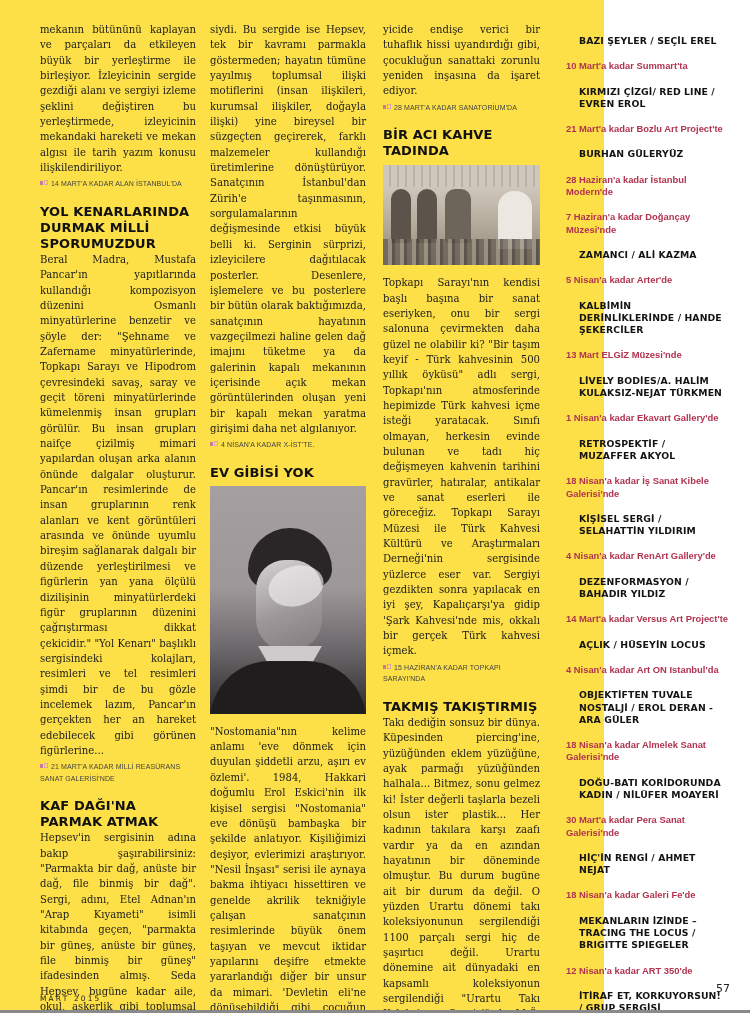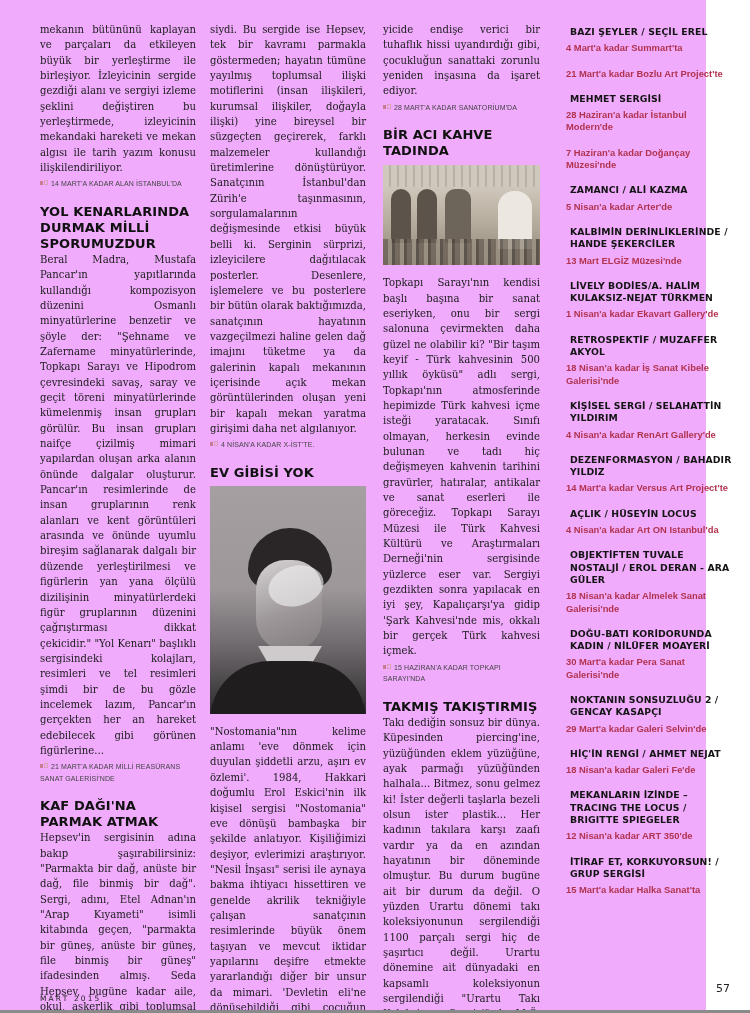--- a/index.html
+++ b/index.html
@@ -1,17 +1,17 @@
 <!DOCTYPE html>
 <html><head>
 <meta charset="utf-8">
 <style>
   html, body { margin:0; padding:0; background:#fff; }
   body { width:750px; height:1013px; position:relative; overflow:hidden; }
-  .page { position:absolute; left:0; top:0; width:706px; height:1013px; background:#f0abfc; }
+  .page { position:absolute; left:0; top:0; width:604px; height:1013px; background:#fde047; }
   .col { position:absolute; top:22px; }
   .c1 { left:40px; width:156px; }
   .c2 { left:210px; width:156px; }
   .c3 { left:383px; width:157px; }
   .c4 { left:566px; width:170px; }
   .body-text {
     font-family:"DejaVu Serif", "Liberation Serif", serif;
     font-size:10.1px; line-height:15.35px; color:#1b1b1b;
     text-align:justify; hyphens:manual; margin:0;
   }
@@ -41,21 +41,21 @@
     background: linear-gradient(180deg,#ddd7cf 0%,#c9c1b4 30%,#b3aa9b 60%,#8f8678 100%);
   }
   .photo-coffee .ceil { position:absolute; left:0; top:0; width:157px; height:22px; background:repeating-linear-gradient(90deg,#cfc8bc 0 6px,#b9b1a4 6px 8px); }
   .photo-coffee .arch { position:absolute; top:24px; width:20px; height:54px; background:#5c544a; border-radius:10px 10px 0 0; }
   .photo-coffee .light { position:absolute; right:8px; top:26px; width:34px; height:58px; background:#ece8e1; border-radius:16px 16px 0 0; }
   .photo-coffee .crowd { position:absolute; left:0; bottom:0; width:157px; height:26px; background:repeating-linear-gradient(90deg,#6b6156 0 5px,#998f80 5px 9px,#4d463f 9px 12px); opacity:0.8; }
   .gap-h { height:14px; }
   .listing { margin:0 0 13px 0; }
   .listing .title {
     font-family:"DejaVu Sans", "Liberation Sans", sans-serif; font-weight:bold;
-    font-size:9.3px; line-height:12.3px; color:#141414; margin:4px; letter-spacing:0.1px;
+    font-size:9.3px; line-height:12.3px; color:#141414; margin:13px; letter-spacing:0.1px;
   }
   .listing .when {
     font-family:"Liberation Sans", sans-serif; font-weight:bold;
     font-size:9.4px; line-height:12.3px; color:#b1334f; margin:0;
   }
   .footer-left {
     position:absolute; left:40px; top:982px;
     font-family:"DejaVu Sans", "Liberation Sans", sans-serif; font-size:7.4px; letter-spacing:2.2px; color:#222;margin-top:12px;
   }
   .footer-right {
@@ -112,27 +112,28 @@
     <p class="body-text">Topkapı Sarayı'nın kendisi başlı başına bir sanat eseriyken, onu bir sergi salonuna çevirmekten daha güzel ne olabilir ki? "Bir taşım keyif - Türk kahvesinin 500 yıllık öyküsü" adlı sergi, Topkapı'nın atmosferinde hepimizde Türk kahvesi içme isteği yaratacak. Sınıfı olmayan, herkesin evinde bulunan ve tadı hiç değişmeyen kahvenin tarihini gravürler, hatıralar, antikalar ve sanat eserleri ile göreceğiz. Topkapı Sarayı Müzesi ile Türk Kahvesi Kültürü ve Araştırmaları Derneği'nin sergisinde yüzlerce eser var. Sergiyi gezdikten sonra yapılacak en iyi şey, Kapalıçarşı'ya gidip 'Şark Kahvesi'nde mis, okkalı bir gerçek Türk kahvesi içmek.</p>
     <p class="note"><span class="tic"></span><span>15 HAZİRAN'A KADAR TOPKAPI SARAYI'NDA</span></p>
     <div class="gap-h"></div>
     <h2 class="heading">TAKMIŞ TAKIŞTIRMIŞ</h2>
     <p class="body-text">Takı dediğin sonsuz bir dünya. Küpesinden piercing'ine, yüzüğünden eklem yüzüğüne, ayak parmağı yüzüğünden halhala... Bitmez, sonu gelmez ki! İster değerli taşlarla bezeli olsun ister plastik... Her kadının takılara karşı zaafı vardır ya da en azından hayatının bir döneminde olmuştur. Bu durum bugüne ait bir durum da değil. O yüzden Urartu dönemi takı koleksiyonunun sergilendiği 1100 parçalı sergi hiç de şaşırtıcı değil. Urartu dönemine ait dünyadaki en kapsamlı koleksiyonun sergilendiği "Urartu Takı Koleksiyonu Sergisi"nde, M.Ö. 8. ve 7. yüzyıla ait iğneler, yüzükler, küpeler, bilezikler, fibulalar, kemer ve kemer parçaları, adak levhaları, pazıbentler, boyunluklar, kolyeler, saç spiralleri ve pektoral parçalar yer alıyor. Doğu</p>
   </div>
 
   <div class="col c4" id="listings">
       <div class="listing">
         <p class="title">BAZI ŞEYLER / SEÇİL EREL</p>
-        <p class="when">4 Mart'a kadar Summart'ta</p>
+        <p class="when">10 Mart'a kadar Summart'ta</p>
       </div>
       <div class="listing">
+        <p class="title">KIRMIZI ÇİZGİ/ RED LINE / EVREN EROL</p>
         <p class="when">21 Mart'a kadar Bozlu Art Project'te</p>
       </div>
       <div class="listing">
-        <p class="title">MEHMET SERGİSİ</p>
+        <p class="title">BURHAN GÜLERYÜZ</p>
         <p class="when">28 Haziran'a kadar İstanbul Modern'de</p>
       </div>
       <div class="listing">
         <p class="when">7 Haziran'a kadar Doğançay Müzesi'nde</p>
       </div>
       <div class="listing">
         <p class="title">ZAMANCI / ALİ KAZMA</p>
         <p class="when">5 Nisan'a kadar Arter'de</p>
       </div>
       <div class="listing">
@@ -161,24 +162,20 @@
       </div>
       <div class="listing">
         <p class="title">OBJEKTİFTEN TUVALE NOSTALJİ / EROL DERAN - ARA GÜLER</p>
         <p class="when">18 Nisan'a kadar Almelek Sanat Galerisi'nde</p>
       </div>
       <div class="listing">
         <p class="title">DOĞU-BATI KORİDORUNDA KADIN / NİLÜFER MOAYERİ</p>
         <p class="when">30 Mart'a kadar Pera Sanat Galerisi'nde</p>
       </div>
       <div class="listing">
-        <p class="title">NOKTANIN SONSUZLUĞU 2 / GENCAY KASAPÇI</p>
-        <p class="when">29 Mart'a kadar Galeri Selvin'de</p>
-      </div>
-      <div class="listing">
         <p class="title">HİÇ'İN RENGİ / AHMET NEJAT</p>
         <p class="when">18 Nisan'a kadar Galeri Fe'de</p>
       </div>
       <div class="listing">
         <p class="title">MEKANLARIN İZİNDE – TRACING THE LOCUS / BRIGITTE SPIEGELER</p>
         <p class="when">12 Nisan'a kadar ART 350'de</p>
       </div>
       <div class="listing">
         <p class="title">İTİRAF ET, KORKUYORSUN! / GRUP SERGİSİ</p>
         <p class="when">15 Mart'a kadar Halka Sanat'ta</p>

